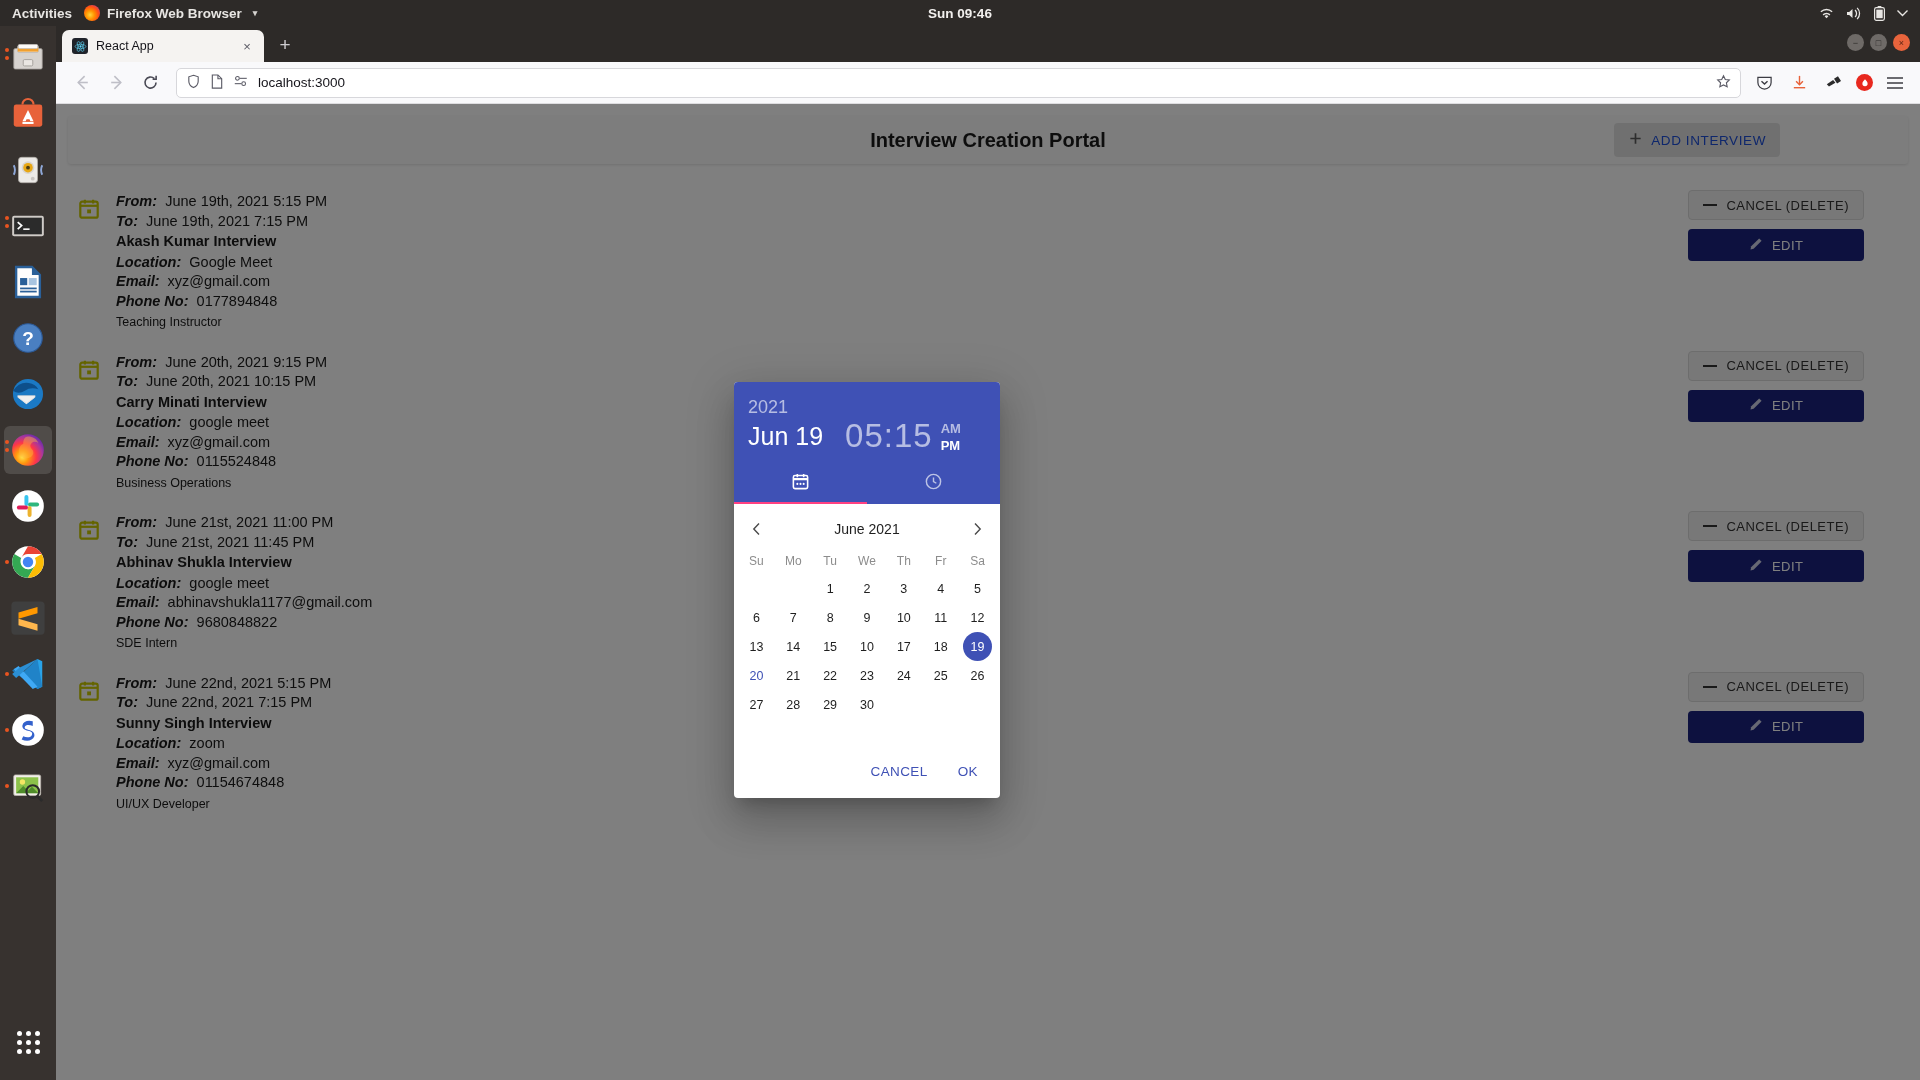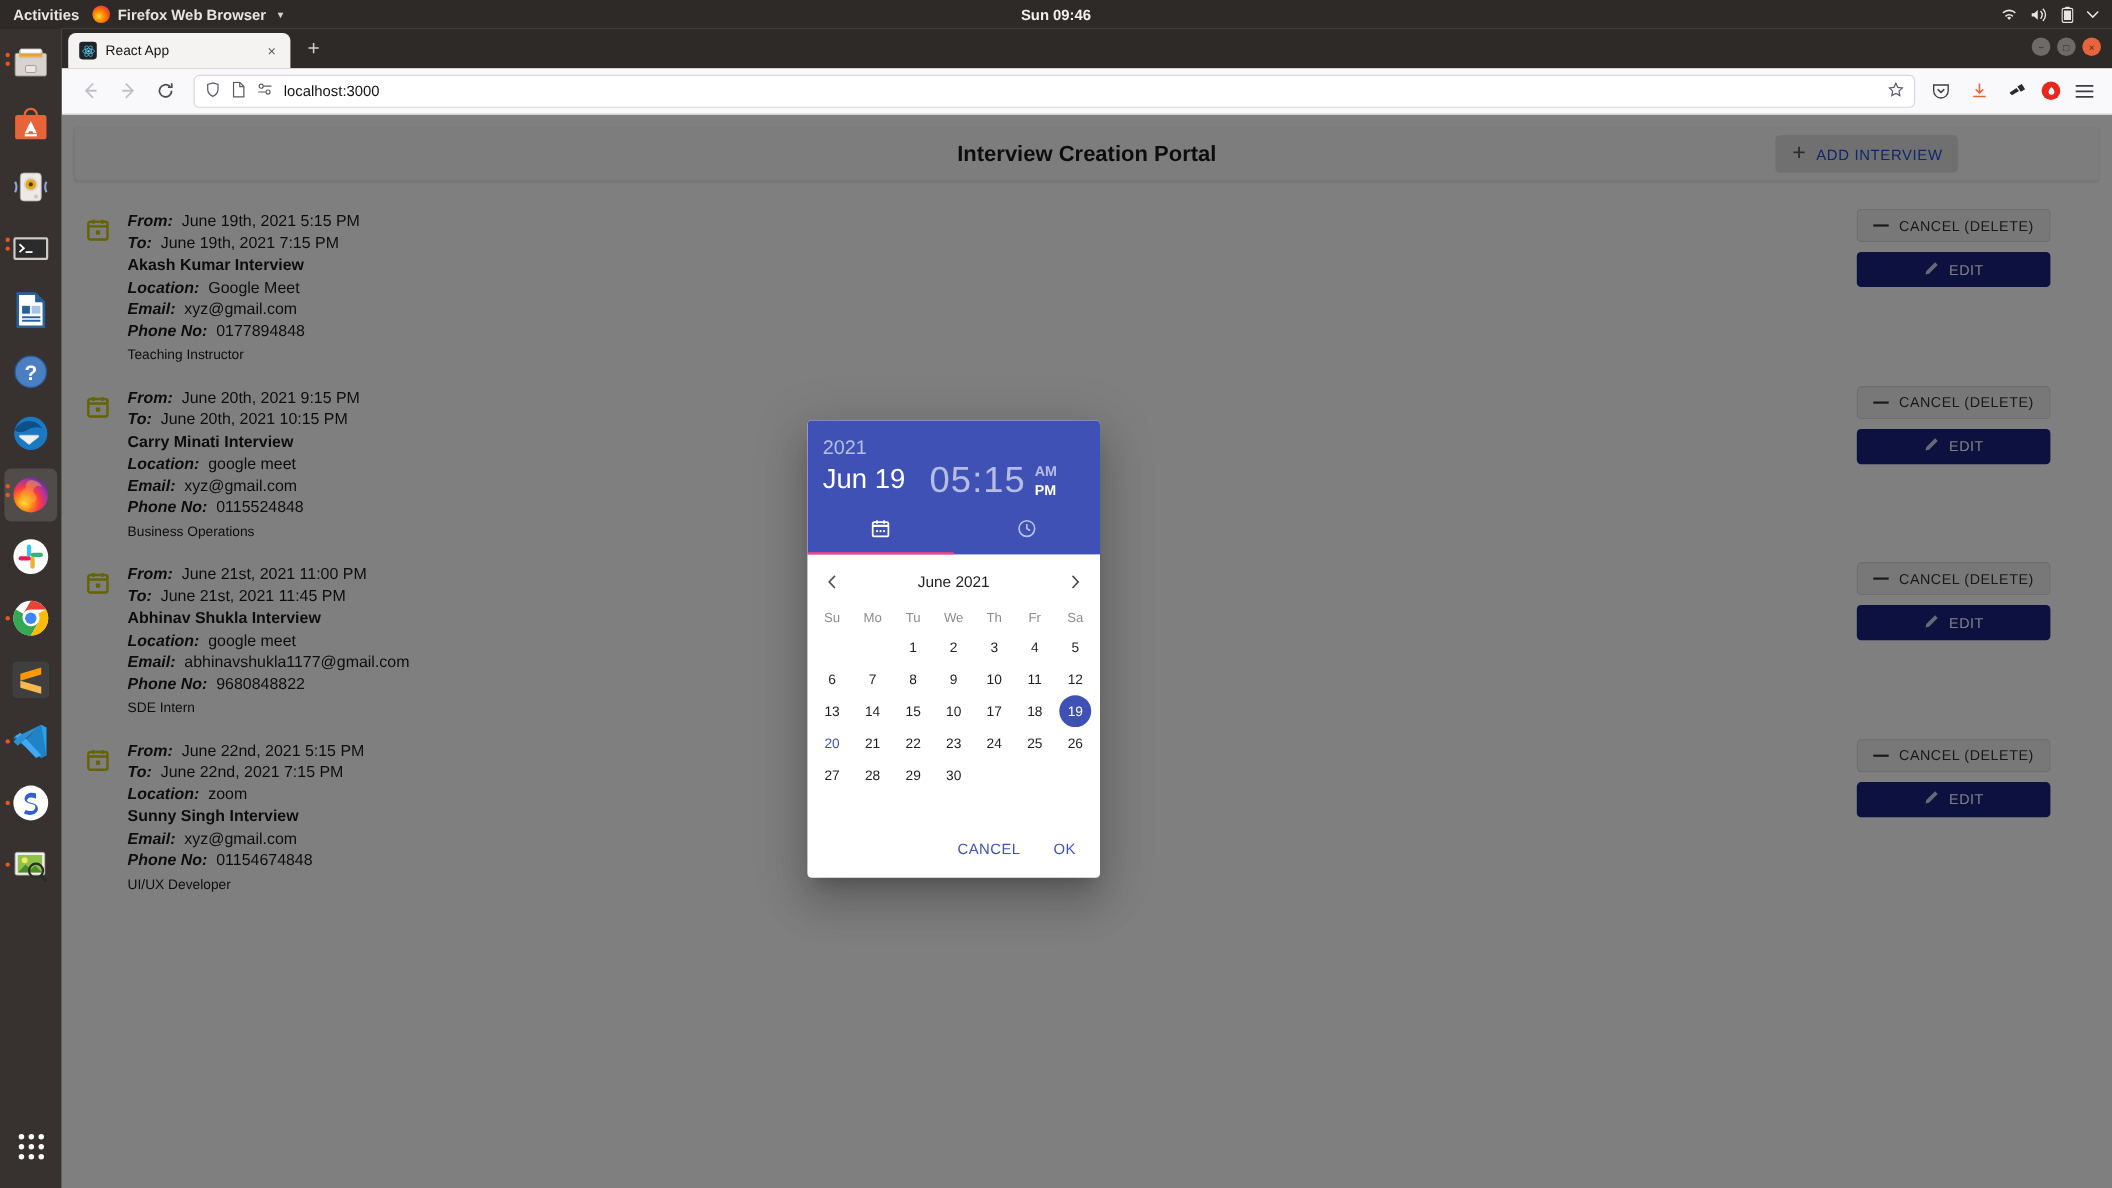--- a/index.html
+++ b/index.html
@@ -632,22 +632,22 @@
       <div class="card">
         <svg class="cal-ico" viewBox="0 0 24 24">
           <rect x="2.5" y="4" width="19" height="17.5" rx="2" fill="none" stroke="#c8c800" stroke-width="2.4"></rect>
           <path d="M2.5 8.5h19" stroke="#c8c800" stroke-width="2.4"></path>
           <path d="M7.5 2v4M16.5 2v4" stroke="#c8c800" stroke-width="2.4"></path>
           <rect x="10" y="12.5" width="4.2" height="4.2" fill="#c8c800"></rect>
         </svg>
         <div class="card-body">
           <div class="ln"><b>From:</b>&nbsp; <span class="val">June 22nd, 2021 5:15 PM</span></div>
           <div class="ln"><b>To:</b>&nbsp; <span class="val">June 22nd, 2021 7:15 PM</span></div>
+          <div class="ln title">Sunny Singh Interview</div>
           <div class="ln"><b>Location:</b>&nbsp; <span class="val">zoom</span></div>
-          <div class="ln title">Sunny Singh Interview</div>
           <div class="ln"><b>Email:</b>&nbsp; <span class="val">xyz@gmail.com</span></div>
           <div class="ln"><b>Phone No:</b>&nbsp; <span class="val">01154674848</span></div>
           <div class="ln role">UI/UX Developer</div>
         </div>
         <div class="card-actions">
           <div class="btn-cancel">
             <span class="minus-ico"></span>
             <span>CANCEL (DELETE)</span>
           </div>
           <div class="btn-edit">

